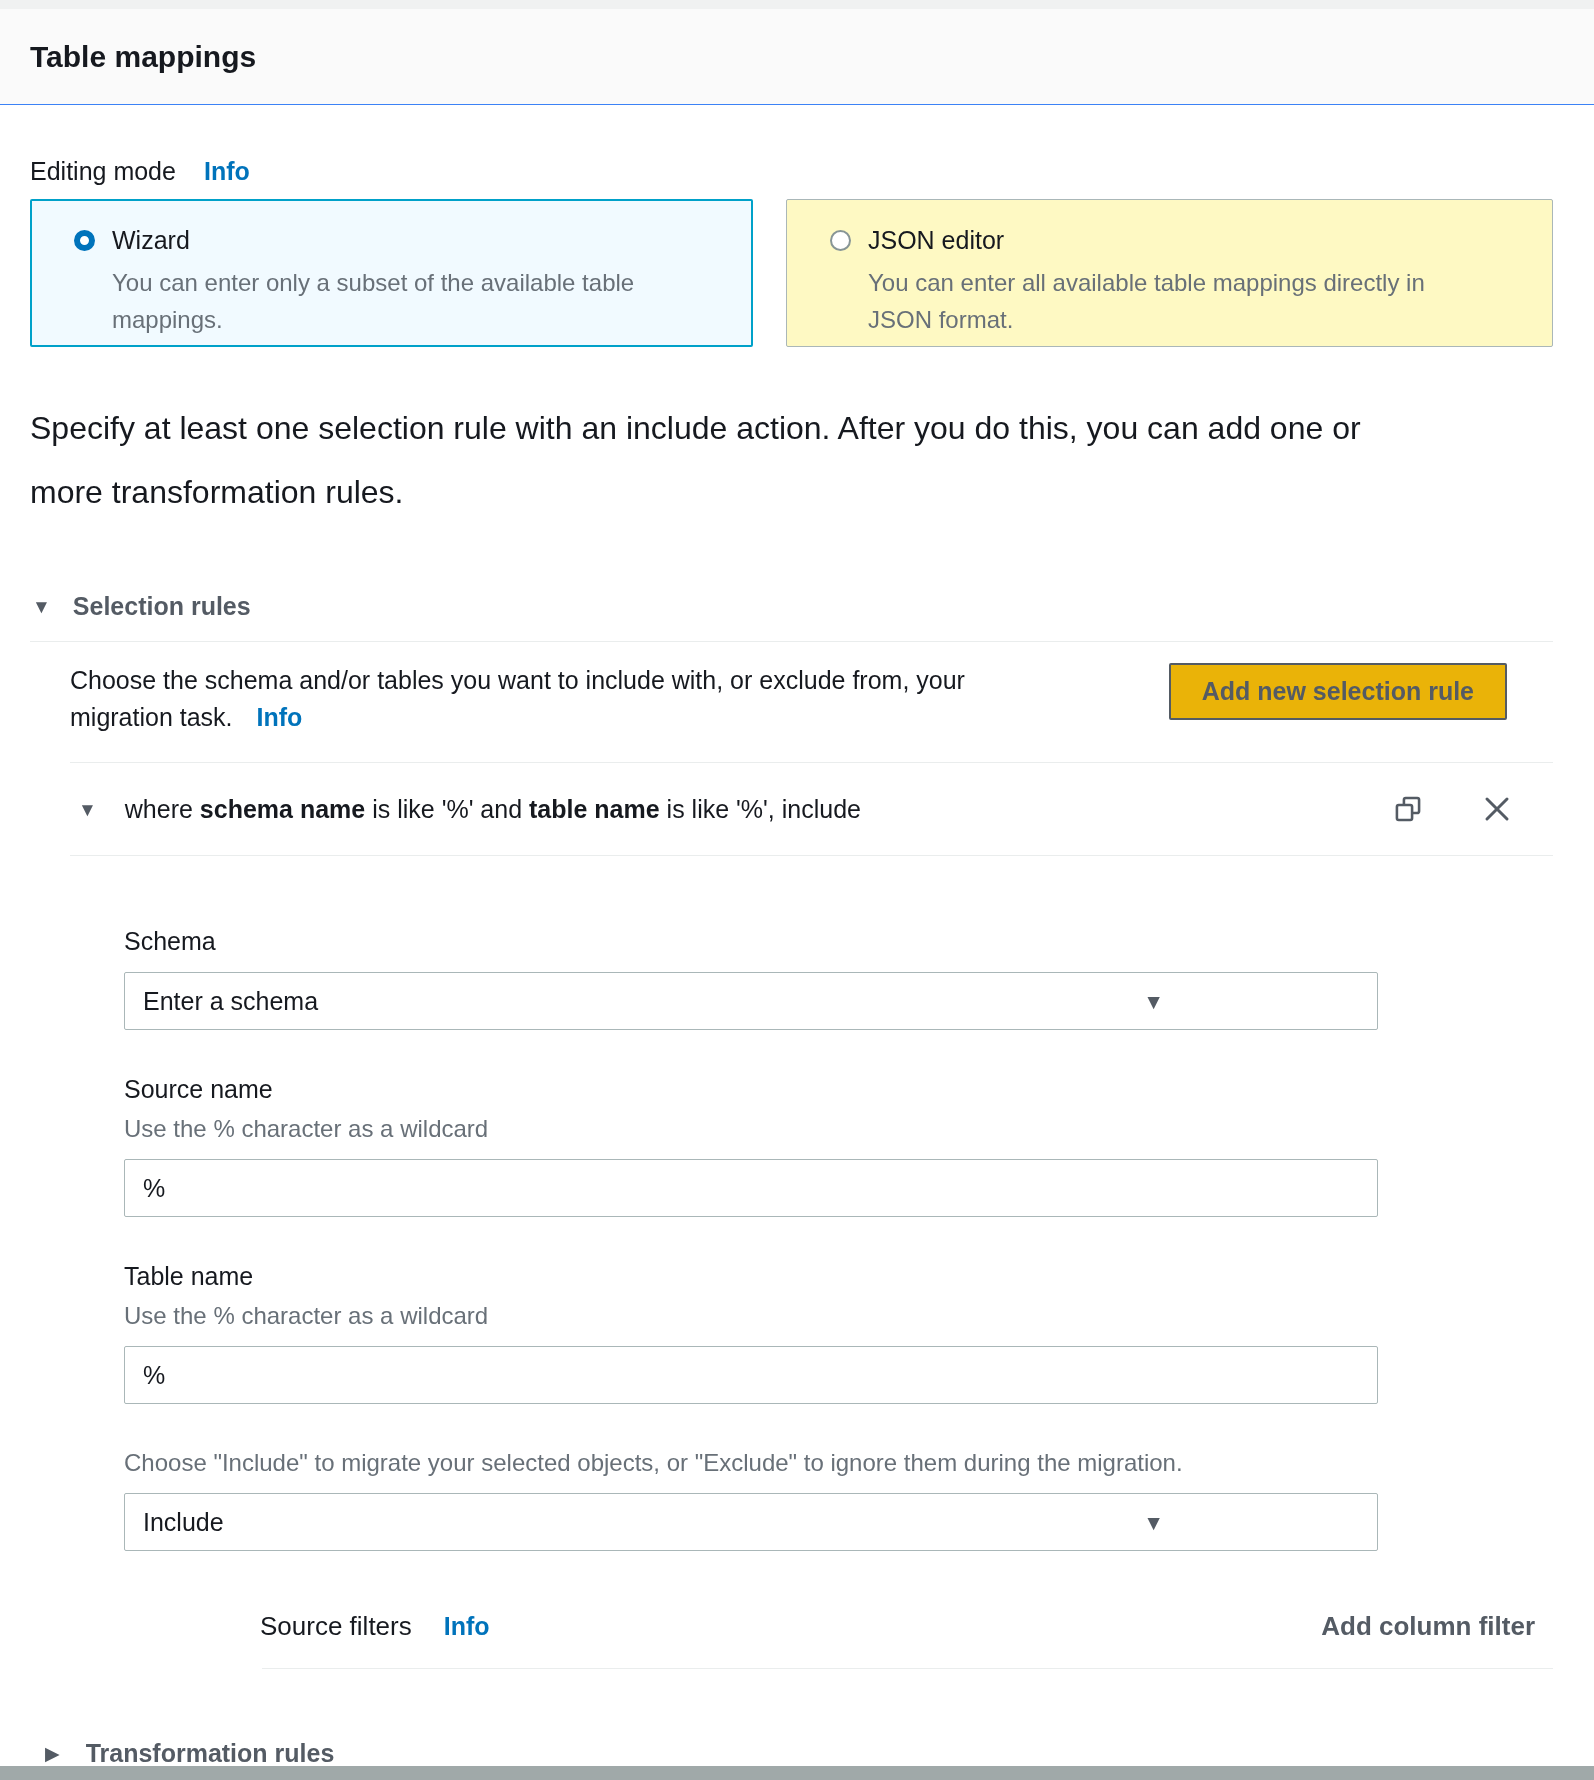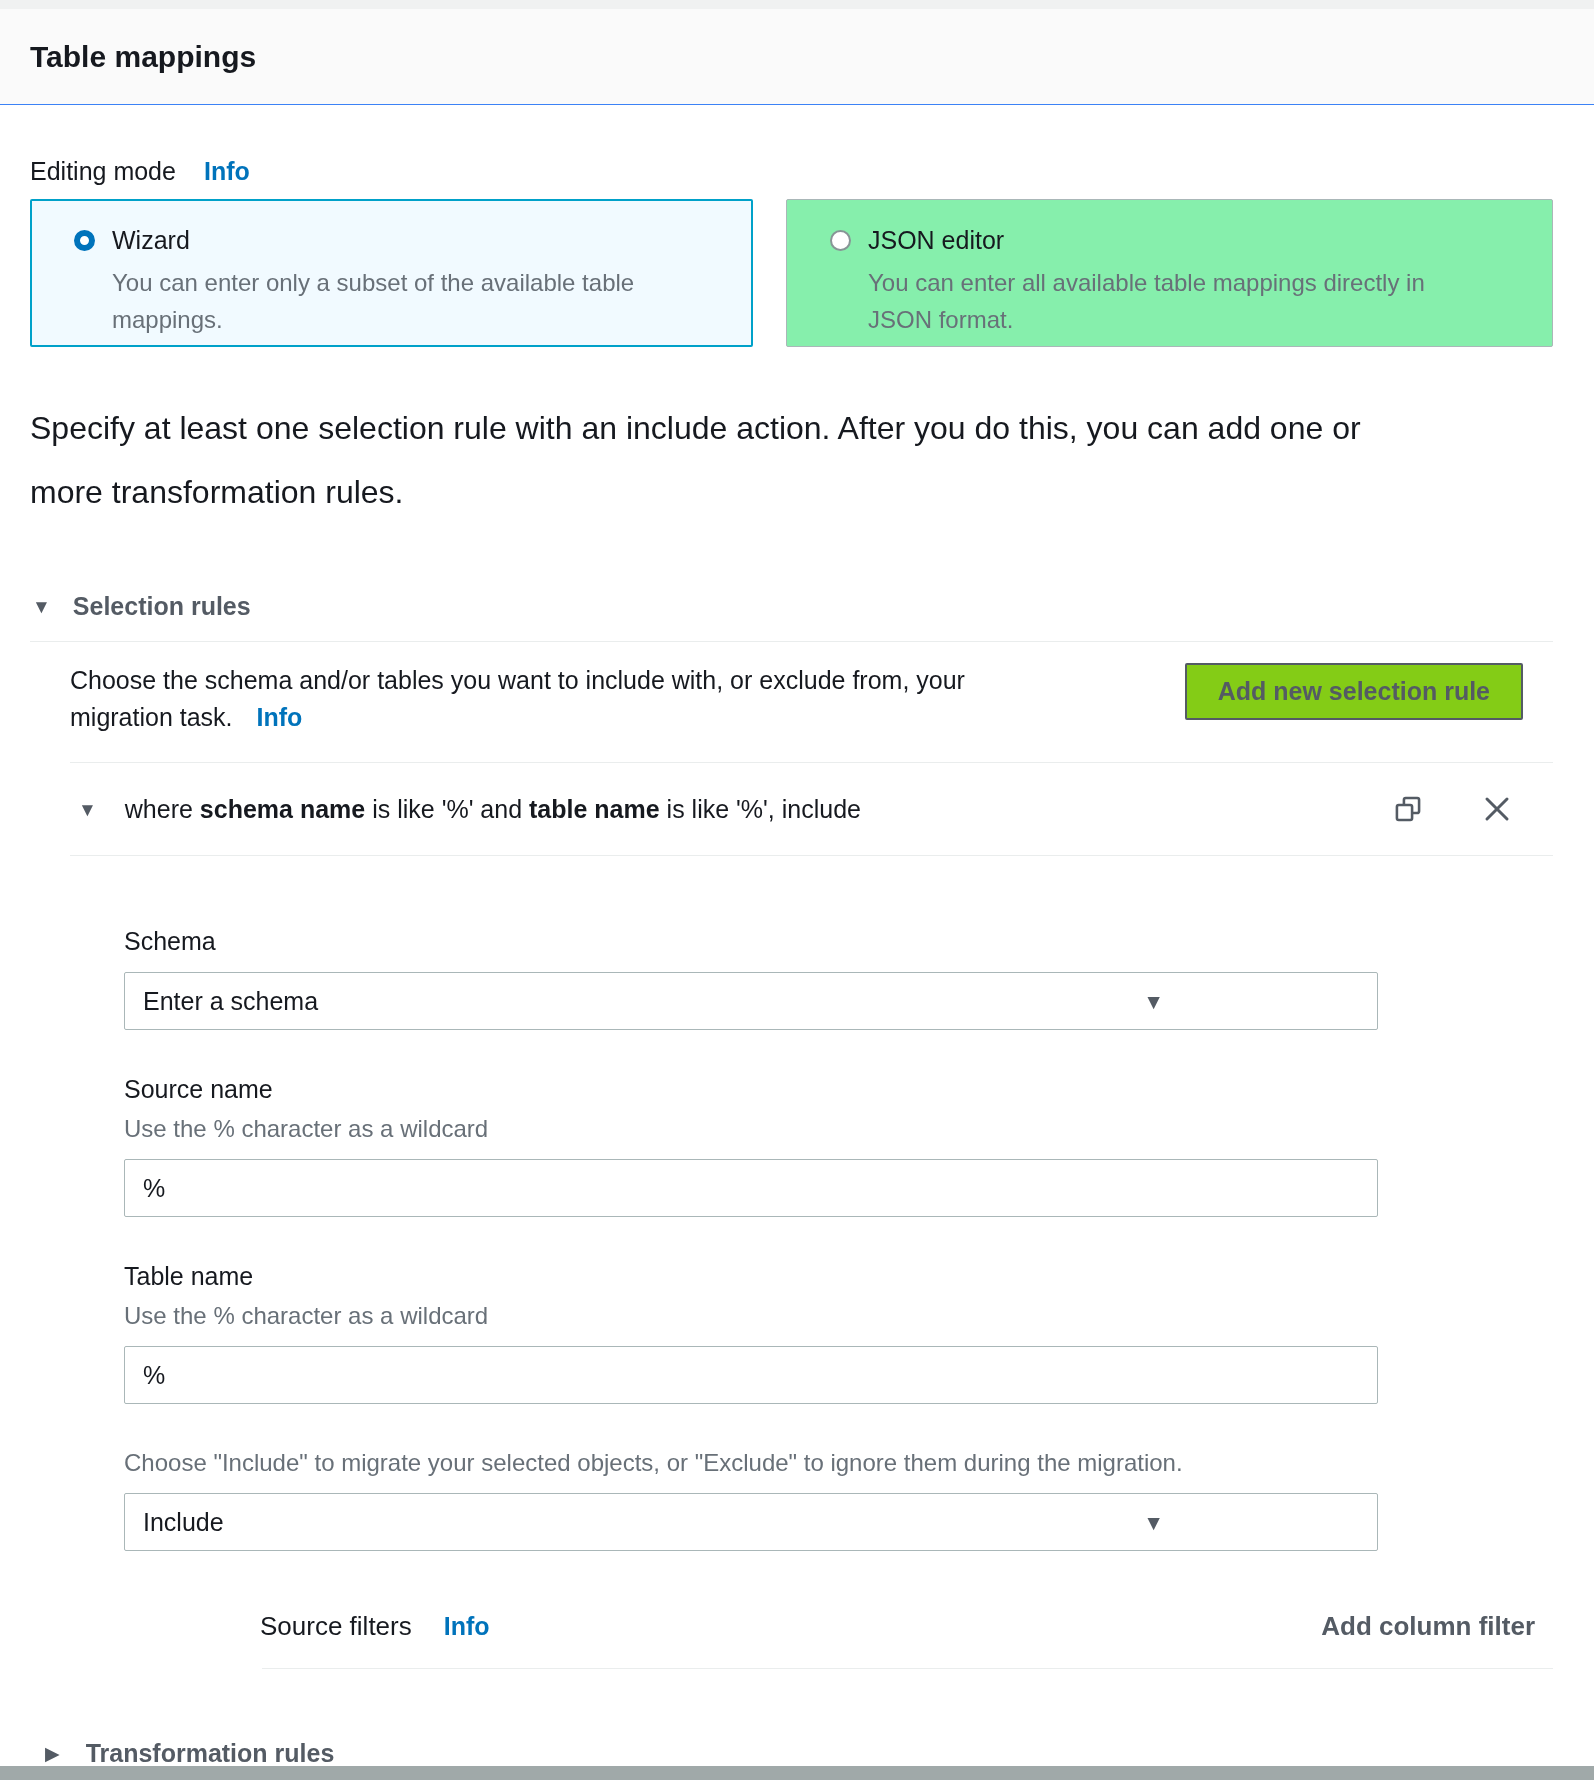--- a/index.html
+++ b/index.html
@@ -24,21 +24,21 @@
   .content { padding:0 41px 0 30px; }
 
   
   .editing-row { margin-top:52px; display:flex; align-items:baseline; gap:28px; }
   .field-label-lg { font-size:25px; color:#16191f; }
   .info-link { color:#0073bb; font-weight:700; font-size:25px; text-decoration:none; cursor:pointer; }
 
   .cards { margin-top:13px; display:flex; gap:33px; }
   .card {
     height:148px; border-radius:2px; padding:26px 28px 0 43px;
-    background:#86efac; border:1px solid #aab7b8;
+    background:#fef9c3; border:1px solid #aab7b8;
   }
   .card.selected { background:#f1faff; border:2px solid #00a1c9; padding:25px 45px 0 42px; }
   .card-wizard { width:723px; }
   .card-json { flex:1; }
   .card-top { display:flex; align-items:center; gap:17px; }
   .radio {
     width:21px; height:21px; border-radius:50%;
     border:2px solid #879596; background:#ffffff; flex:0 0 auto;
   }
   .radio.checked { border:6px solid #0073bb; }
@@ -52,23 +52,23 @@
   .tri { color:#545b64; font-size:19px; line-height:1; }
   .section-title { font-size:25px; font-weight:700; color:#545b64; }
   .divider { border-top:1px solid #eaeded; }
   .div-full { margin-top:20px; }
 
   
   .desc-row { margin-top:20px; display:flex; align-items:flex-start; }
   .desc-text { margin-left:40px; max-width:912px; font-size:25px; line-height:37px; color:#16191f; }
   .desc-text .info-link { margin-left:24px; }
   .btn-secondary {
-    margin-left:auto; margin-right:30px; margin-top:1px;
+    margin-left:auto; margin-right:46px; margin-top:1px;
     height:57px; padding:0 31px;
-    background:#84cc16; border:2px solid #545b64; border-radius:2px;
+    background:#eab308; border:2px solid #545b64; border-radius:2px;
     font-family:"Liberation Sans", sans-serif;
     font-size:25px; font-weight:700; color:#545b64;
     display:flex; align-items:center; cursor:pointer;
   }
 
   .div-indent { margin-left:40px; margin-top:26px; }
 
   
   .rule-head { height:92px; display:flex; align-items:center; }
   .rule-head .tri { margin-left:48px; }

